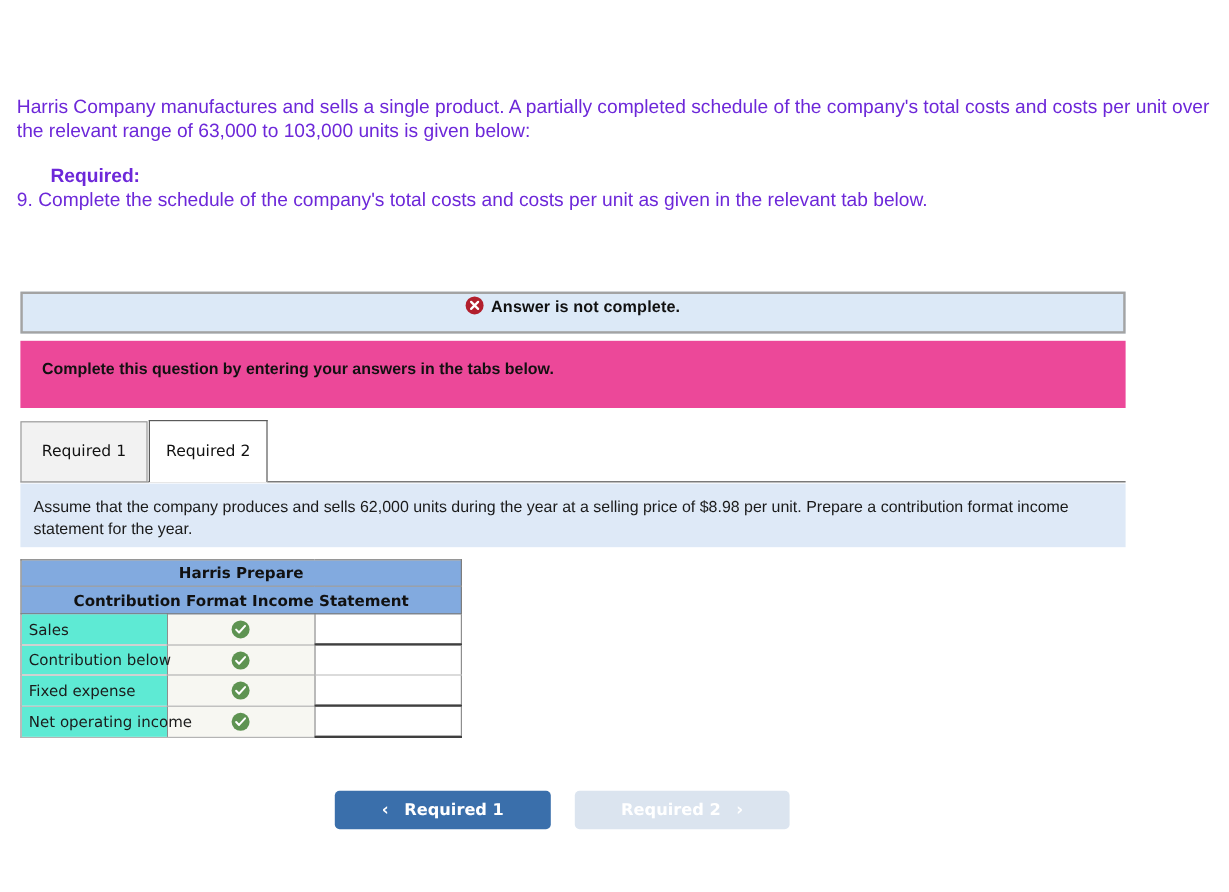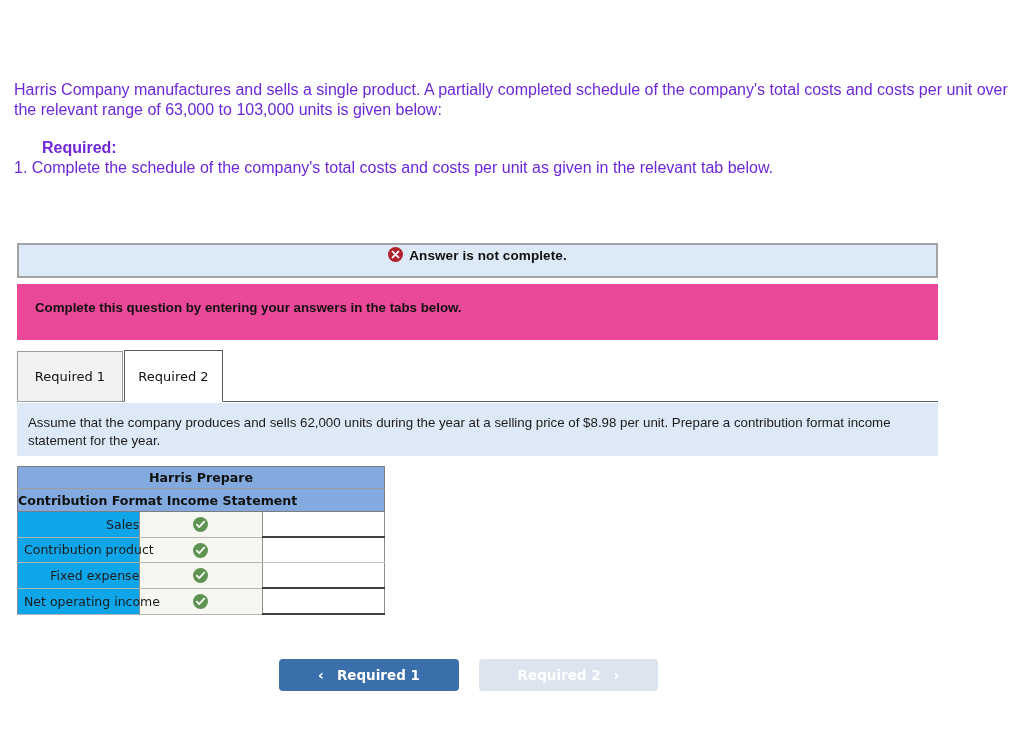--- a/index.html
+++ b/index.html
@@ -168,36 +168,36 @@
     text-align: center;
     height: 21px;
     font-size: 12.6px;
     border: 1px solid #7d7d7d;
     border-bottom-color: #9c9c9c;
   }
   .stmt .hdr2 {
     background: #82aadf;
     color: #111111;
     font-weight: bold;
+    text-align: center;
     height: 22px;
     font-size: 12.6px;
     border: 1px solid #7d7d7d;
     border-top: none;
   }
   .row-label {
-    background: #0ea5e9;
+    background: #5eead4;
     border-left: 1px solid #8e8e8e;
     border-right: 1px solid #8e8e8e;
     border-bottom: 1px solid #b4b4b4;
     height: 24px;
     padding-left: 6px !important;
     color: #1b1b1b;
     position: relative;
     white-space: nowrap;
-    text-align: right;
   }
   .row-label.top-thick { border-top: 1px solid #9c9c9c; }
   .check-cell {
     background: #f7f7f2;
     border-right: 1px solid #8e8e8e;
     border-bottom: 1px solid #b4b4b4;
     width: 28px;
     text-align: center;
     vertical-align: middle;
   }
@@ -256,21 +256,21 @@
   }
   .chev { font-size: 14px; font-weight: bold; line-height: 1; }
 </style>
 </head>
 <body>
 
 <div class="problem">
   <p>Harris Company manufactures and sells a single product. A partially completed schedule of the company's total costs and costs per unit over the relevant range of 63,000 to 103,000 units is given below:</p>
   <div class="gap"></div>
   <p class="req-head">Required:</p>
-  <p>1. Complete the schedule of the company's total costs and costs per unit as given in the relevant tab below.</p>
+  <p>9. Complete the schedule of the company's total costs and costs per unit as given in the relevant tab below.</p>
 </div>
 
 <div class="answer-banner">
   <span class="banner-text"><span class="x-icon">
         <svg width="15" height="15" viewBox="0 0 15 15">
           <path d="M4.6 4.6 L10.4 10.4 M10.4 4.6 L4.6 10.4" stroke="#ffffff" stroke-width="1.9" stroke-linecap="round"></path>
         </svg>
       </span><span>Answer is not complete.</span></span>
 </div>
 
@@ -306,21 +306,21 @@
       <td class="check-cell">
         <span class="check-icon"><svg width="15" height="15" viewBox="0 0 15 15">
               <path d="M3.8 7.7 L6.2 10.1 L11.2 4.6" stroke="#ffffff" stroke-width="1.7" fill="none" stroke-linecap="round" stroke-linejoin="round"></path>
             </svg></span>
       </td>
       <td class="row-value first"></td>
     </tr>
 
 
     <tr>
-      <td class="row-label">Contribution product</td>
+      <td class="row-label">Contribution below</td>
       <td class="check-cell">
         <span class="check-icon"><svg width="15" height="15" viewBox="0 0 15 15">
               <path d="M3.8 7.7 L6.2 10.1 L11.2 4.6" stroke="#ffffff" stroke-width="1.7" fill="none" stroke-linecap="round" stroke-linejoin="round"></path>
             </svg></span>
       </td>
       <td class="row-value rule-top"></td>
     </tr>
 
     <tr>
       <td class="row-label">Fixed expense</td>

